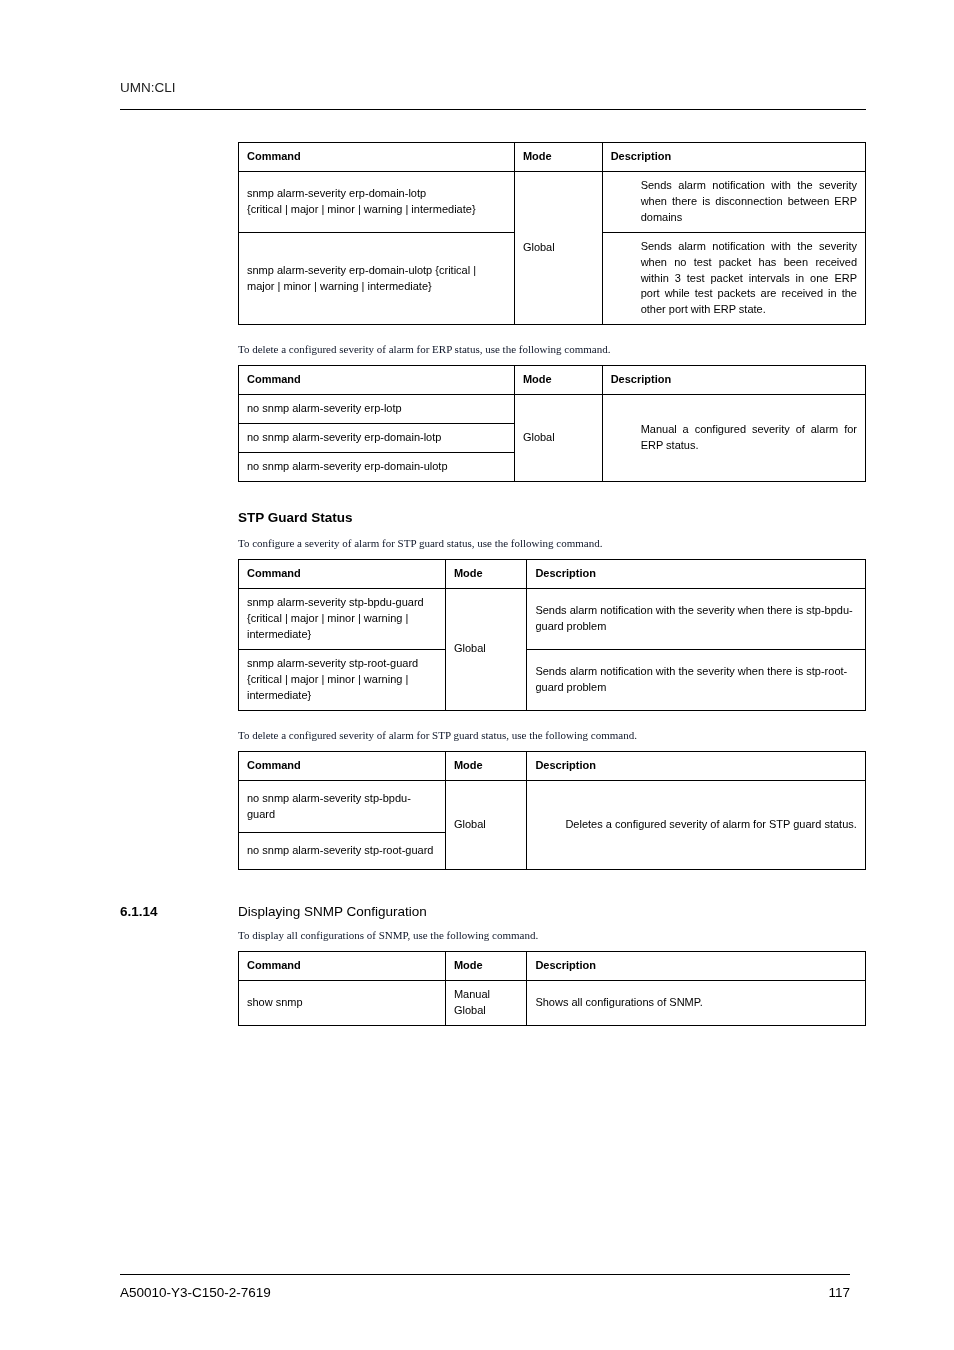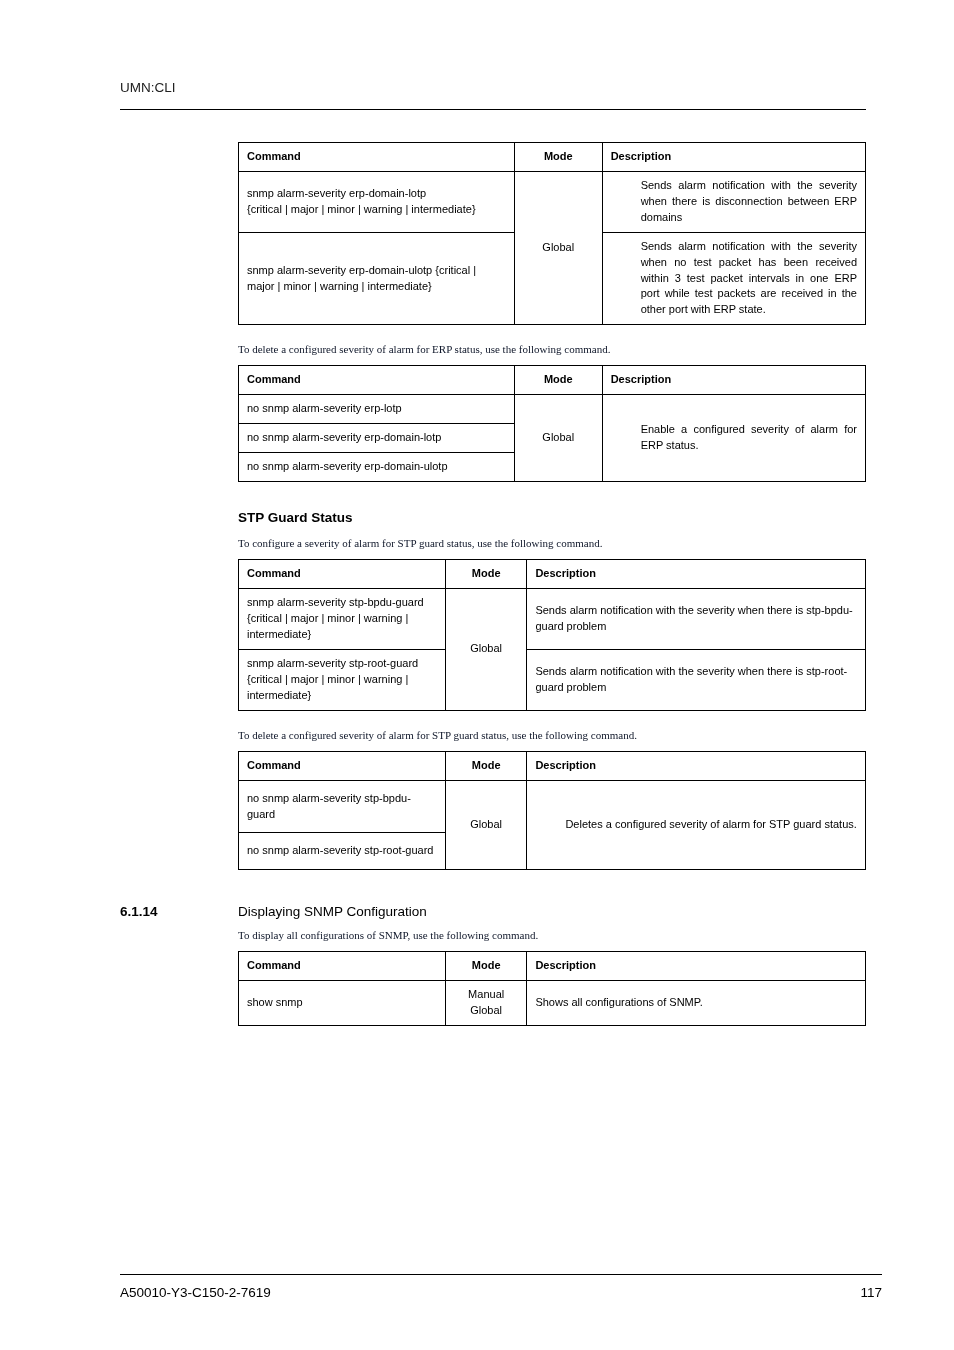--- a/index.html
+++ b/index.html
@@ -12,24 +12,24 @@
   .content { padding-left: 118px; }
   table { border-collapse: collapse; width: 100%; margin-bottom: 18px; table-layout: fixed; border-radius: 26px; }
   td, th { border: 1px solid #000; padding: 6px 8px; font-size: 11px; vertical-align: middle; text-align: left; line-height: 1.45; }
   th { font-weight: bold; }
   .col-cmd { width: 44%; }
   .col-mode { width: 14%; text-align: center; }
   .col-desc { width: 42%; }
   .col-cmd-b { width: 33%; }
   .col-mode-b { width: 13%; text-align: center; }
   .col-desc-b { width: 54%; }
-  .center { text-align: center; }
+  .center { }
   .para { font-size: 11px; color: #0f172a; margin: 18px 0 10px; font-family: Liberation Serif, serif; }
   .section-h { font-size: 13.5px; font-weight: bold; margin: 28px 0 12px; }
-  .footer { position: absolute; left: 120px; right: 72px; bottom: 50px; border-top: 1px solid #000; padding-top: 10px; display: flex; justify-content: space-between; font-size: 13.5px; gap: 48px; }
+  .footer { position: absolute; left: 120px; right: 104px; bottom: 50px; border-top: 1px solid #000; padding-top: 10px; display: flex; justify-content: space-between; font-size: 13.5px; gap: 48px; }
   .cmd-cell { font-size: 11px; }
   .bold { font-weight: normal; }
   .justify { text-align: justify; padding-left: 38px; }
 </style>
 </head>
 <body>
 
 <div class="page">
 
   <div class="header-row">
@@ -78,21 +78,21 @@
       </colgroup>
         <tbody>
           <tr>
         <th>Command</th>
         <th class="center">Mode</th>
         <th>Description</th>
       </tr>
       <tr>
         <td class="cmd-cell bold">no snmp alarm-severity erp-lotp</td>
         <td rowspan="3" class="center">Global</td>
-        <td rowspan="3" class="justify">Enable a configured severity of alarm for ERP status.</td>
+        <td rowspan="3" class="justify">Manual a configured severity of alarm for ERP status.</td>
       </tr>
       <tr>
         <td class="cmd-cell bold">no snmp alarm-severity erp-domain-lotp</td>
       </tr>
       <tr>
         <td class="cmd-cell bold">no snmp alarm-severity erp-domain-ulotp</td>
       </tr>
     </tbody>
       </table>
 

